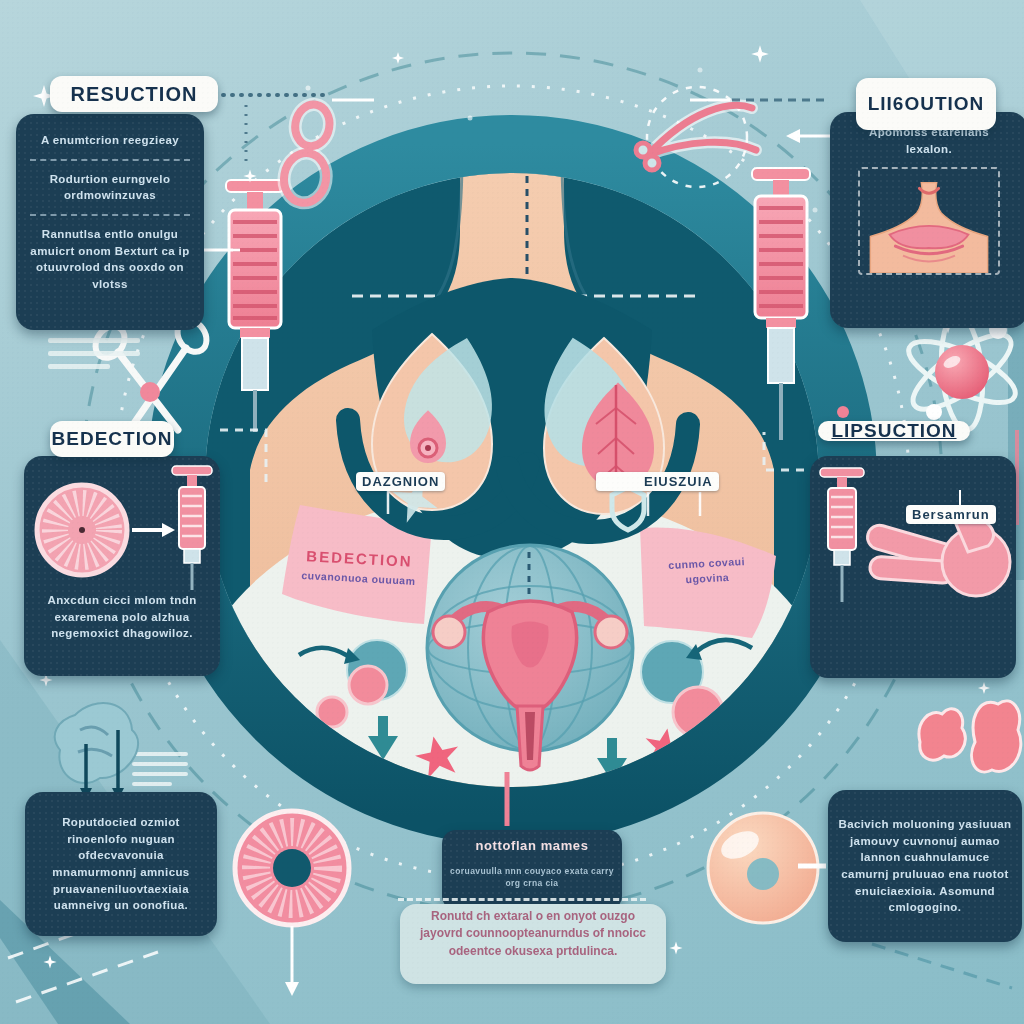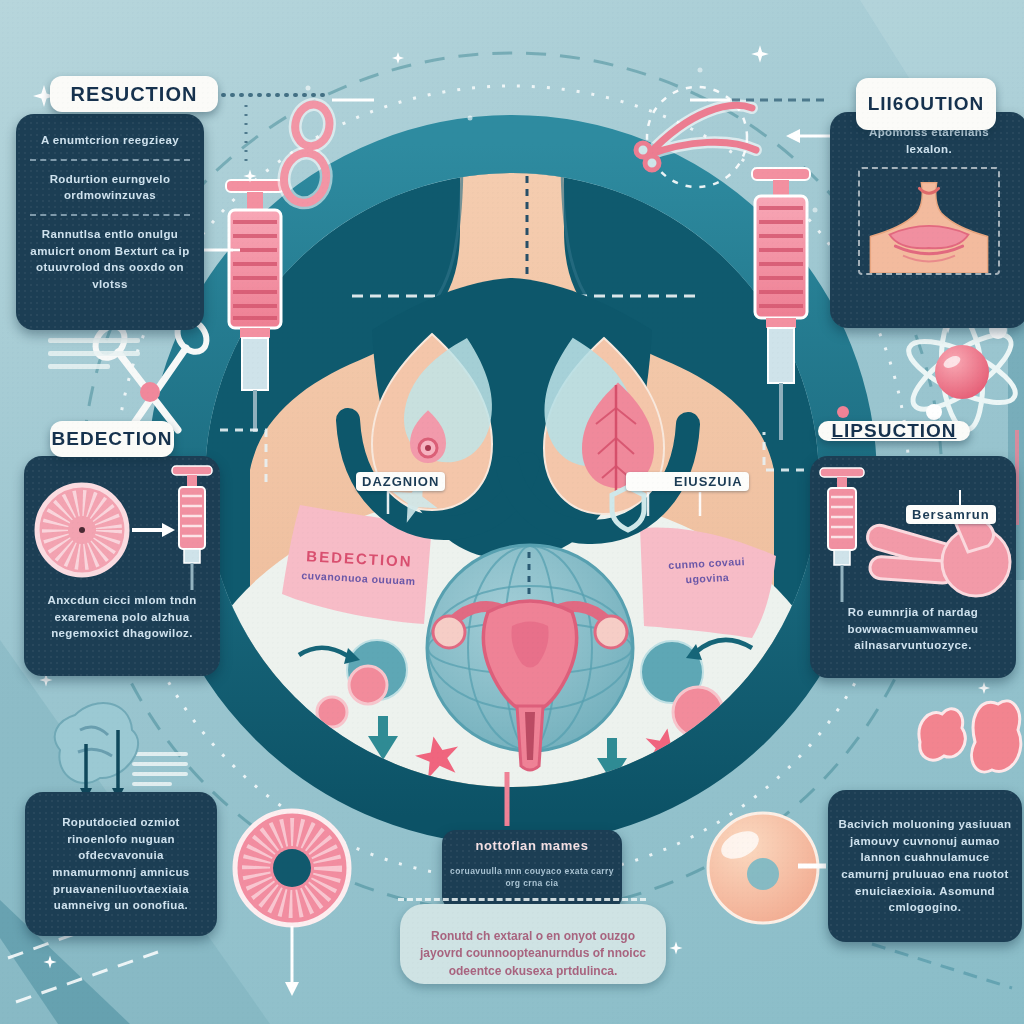--- a/index.html
+++ b/index.html
@@ -31,26 +31,26 @@
     border-radius:4px;display:flex;align-items:flex-end;justify-content:center;}
   .card-ml{left:24px;top:456px;width:196px;height:212px;padding:8px 0 0;}
   .card-mr{left:810px;top:456px;width:206px;height:214px;padding:8px 0 0;}
   .card-bl{left:25px;top:792px;width:192px;height:144px;display:flex;align-items:center;}
   .card-br{left:828px;top:790px;width:194px;height:152px;display:flex;align-items:center;text-align:center;}
   .card-bc-header{left:442px;top:830px;width:168px;height:64px;border-radius:14px;padding:8px 6px;}
   .card-bc-header .h1{font-size:13px;color:#f3dfe3;letter-spacing:.6px;}
   .card-bc-header .h2{font-size:8.5px;color:#a9c3d3;margin-top:13px;line-height:1.4;letter-spacing:.4px;}
   .bc-divider{position:absolute;left:398px;top:898px;width:248px;border-top:3px dashed rgba(240,248,248,.85);z-index:5;}
   .card-bc-body{position:absolute;left:400px;top:904px;width:246px;height:72px;background:#cfe3e4;
-    border-radius:24px;color:#a8647f;font-weight:bold;font-size:12px;line-height:1.45;text-align:center;
-    display:flex;align-items:flex-end;padding:4px 10px;box-shadow:0 4px 10px rgba(20,60,76,.3);z-index:5;}
+    border-radius:16px;color:#a8647f;font-weight:bold;font-size:12px;line-height:1.45;text-align:center;
+    display:flex;align-items:flex-start;padding:4px 10px;box-shadow:0 4px 10px rgba(20,60,76,.3);z-index:5;}
   .tag{position:absolute;background:#fdfdfb;border-radius:4px;color:#1c3c55;font-weight:bold;
     font-size:13px;letter-spacing:1px;padding:2px 6px;z-index:6;box-shadow:0 1px 3px rgba(10,40,60,.35);}
   .tag-left{left:356px;top:472px;}
-  .tag-right{left:626px;top:472px;padding-left:48px;}
+  .tag-right{left:596px;top:472px;padding-left:48px;}
   .tag-hand{left:96px;top:16px;position:absolute;margin-top:33px;}
   .wedge-text{position:absolute;z-index:5;text-align:center;font-weight:bold;}
   .wedge-left{left:288px;top:550px;width:142px;transform:rotate(3deg);}
   .wedge-left .wt{color:#d94f6f;font-size:15px;letter-spacing:2px;}
   .wedge-left .ws{color:#6a57a8;font-size:10.5px;margin-top:4px;line-height:1.35;letter-spacing:.5px;}
   .wedge-right{left:648px;top:556px;width:118px;transform:rotate(-3deg);}
   .wedge-right .ws{color:#6a57a8;font-size:10.5px;line-height:1.4;letter-spacing:.5px;}
   .texture{position:absolute;left:0;top:0;width:1024px;height:1024px;z-index:9;pointer-events:none;
     background-image:radial-gradient(rgba(20,60,80,.35) 1px,transparent 1px);background-size:5px 5px;opacity:.05;}
 </style>
@@ -377,21 +377,20 @@
         <path d="M32,101 V138" stroke="#93b3c0" stroke-width="3"></path>
       </g>
       <path d="M150,26 V56" stroke="#ffffff" stroke-width="2"></path>
       <g transform="translate(8,30)">
         <rect x="50" y="28" width="96" height="24" rx="12" fill="#f29aa8" stroke="#fbd9de" stroke-width="3" transform="rotate(16 50 40)"></rect>
         <rect x="52" y="62" width="84" height="22" rx="11" fill="#f29aa8" stroke="#fbd9de" stroke-width="3" transform="rotate(4 52 73)"></rect>
         <circle cx="158" cy="68" r="34" fill="#f29aa8" stroke="#fbd9de" stroke-width="3"></circle>
         <path d="M138,30 q18,-14 34,2 q8,10 -2,20 l-20,6 Z" fill="#f29aa8" stroke="#fbd9de" stroke-width="3"></path>
       </g>
     </svg>
-    <div class="txt">Ro eumnrjia of nardag bowwacmuamwamneu ailnasarvuntuozyce.</div>
   </div>
 
   <div class="card card-bl">
     <div class="txt">Roputdocied ozmiot rinoenlofo nuguan ofdecvavonuia mnamurmonnj amnicus pruavaneniluovtaexiaia uamneivg un oonofiua.</div>
   </div>
 
   <div class="card card-br">
     <div class="txt">Bacivich moluoning yasiuuan jamouvy cuvnonuj aumao lannon cuahnulamuce camurnj pruluuao ena ruotot enuiciaexioia. Asomund cmlogogino.</div>
   </div>
 

